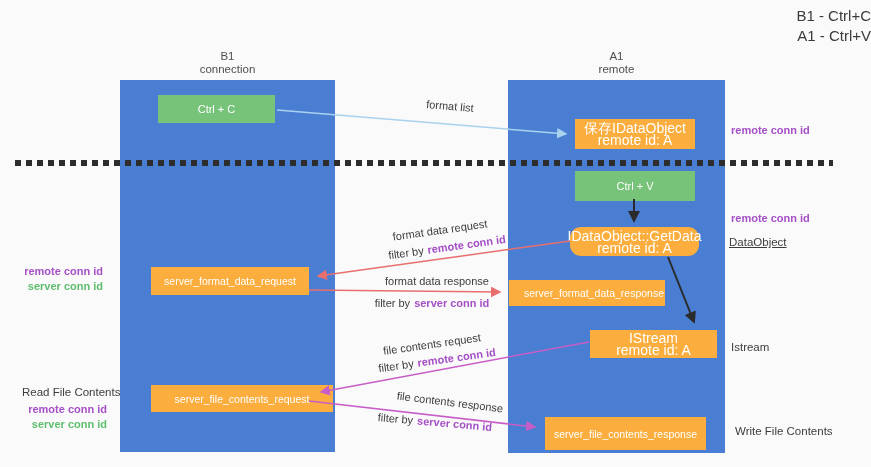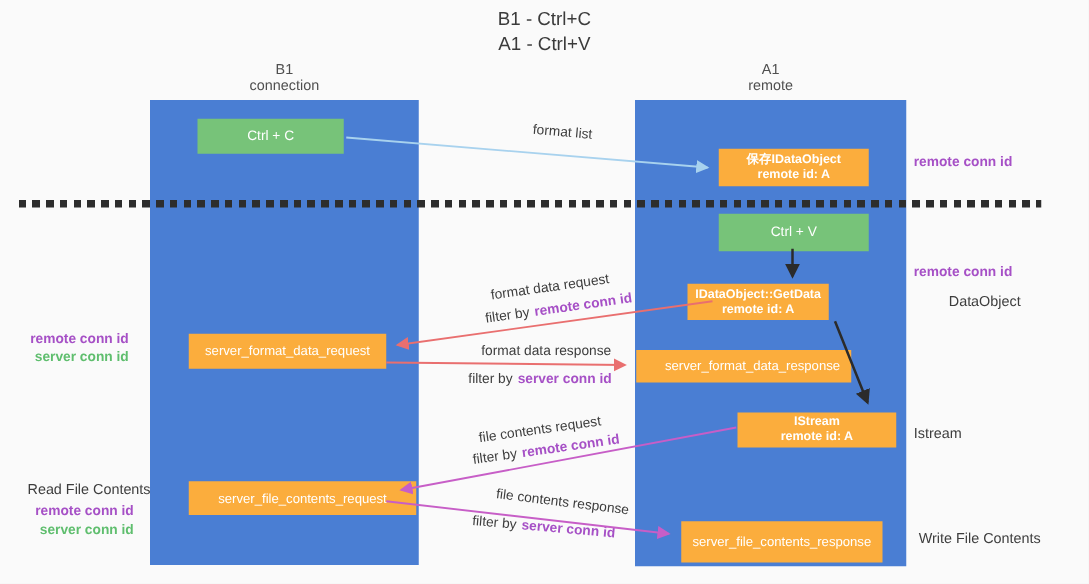--- a/index.html
+++ b/index.html
@@ -3,30 +3,30 @@
 <meta charset="utf-8">
 <style>
   :root{
     --column-blue:#4a7ed3; --box-green:#77c379; --box-orange:#fbad3d;
     --purple-text:#a650c6; --green-text:#5fbe6e;
     --arrow-blue:#a8d2ee; --arrow-red:#e96f6f; --arrow-magenta:#c75ec7; --arrow-black:#2b2b2b;
   }
   *{margin:0;padding:0;box-sizing:border-box;}
   body{font-family:"Liberation Sans",sans-serif;background:#e8e8e8;}
   #canvas{position:relative;width:871px;height:467px;background:#fafafa;overflow:hidden;}
-  .title{position:absolute;left:0;right:0;top:6px;text-align:center;font-size:15px;line-height:20px;color:#3b3b3b;}
+  .title{position:absolute;left:0;right:0;top:6px;text-align:right;font-size:15px;line-height:20px;color:#3b3b3b;}
   .col-header{position:absolute;text-align:center;font-size:11.5px;line-height:13px;color:#4f4f4f;}
   .column{position:absolute;background:var(--column-blue);}
   .dashline{position:absolute;left:15px;top:160px;width:818px;height:6px;
     background:repeating-linear-gradient(90deg,#2d2d2d 0 6px,transparent 6px 11px);}
   .box{position:absolute;display:flex;flex-direction:column;align-items:center;justify-content:center;
     color:#fff;text-align:left;line-height:12px;}
   .green{background:var(--box-green);font-size:11px;}
   .orange{background:var(--box-orange);font-size:10.5px;}
-  .two-line{font-size:10px;font-weight:bold;}
+  .two-line{font-size:14px;}
   .side{position:absolute;font-size:11px;white-space:nowrap;}
   .plabel{color:var(--purple-text);font-weight:bold;}
   .glabel{color:var(--green-text);font-weight:bold;}
   .blabel{color:#3d3d3d;font-size:11.5px;}
   .mid{position:absolute;text-align:center;font-size:11px;color:#3d3d3d;white-space:nowrap;}
   .rot-up{transform:rotate(-8deg);}
   .rot-dn5{transform:rotate(5deg);}
   .rot-dn7{transform:rotate(7deg);}
   .filter .cid{margin-left:4px;font-weight:bold;}
   .filter .cid.p{color:var(--purple-text);}
@@ -68,49 +68,49 @@
 
   <div class="box orange two-line" style="left:575px;top:119px;width:120px;height:30px;">
     <div>保存IDataObject</div>
     <div>remote id: A</div>
   </div>
 
   <div class="box green" style="left:575px;top:171px;width:120px;height:30px;">
     <div>Ctrl + V</div>
   </div>
 
-  <div class="box orange two-line" style="left:550px;top:227px;width:113px;height:29px;">
+  <div class="box orange two-line" style="left:570px;top:227px;width:129px;height:29px;border-radius:11px;">
     <div>IDataObject::GetData</div>
     <div>remote id: A</div>
   </div>
 
   <div class="box orange" style="left:151px;top:267px;width:158px;height:28px;">
     <div>server_format_data_request</div>
   </div>
 
-  <div class="box orange" style="left:509px;top:280px;width:172px;height:26px;padding-left:14px;">
+  <div class="box orange" style="left:509px;top:280px;width:156px;height:26px;padding-left:14px;">
     <div>server_format_data_response</div>
   </div>
 
   <div class="box orange two-line" style="left:590px;top:330px;width:127px;height:28px;">
     <div>IStream</div>
     <div>remote id: A</div>
   </div>
 
   <div class="box orange" style="left:151px;top:385px;width:182px;height:27px;">
     <div>server_file_contents_request</div>
   </div>
 
   <div class="box orange" style="left:545px;top:417px;width:161px;height:33px;">
     <div>server_file_contents_response</div>
   </div>
 
   <div class="side plabel" style="left:731px;top:124px;">remote conn id</div>
   <div class="side plabel" style="left:731px;top:212px;">remote conn id</div>
-  <div class="side blabel" style="left:759px;top:236px;">DataObject</div>
+  <div class="side blabel" style="left:729px;top:236px;text-decoration:underline;">DataObject</div>
   <div class="side blabel" style="left:731px;top:341px;">Istream</div>
   <div class="side blabel" style="left:735px;top:425px;">Write File Contents</div>
 
   <div class="side plabel" style="left:18px;top:265px;width:85px;text-align:right;">remote conn id</div>
   <div class="side glabel" style="left:18px;top:280px;width:85px;text-align:right;">server conn id</div>
   <div class="side blabel" style="left:22px;top:386px;width:95px;text-align:right;">Read File Contents</div>
   <div class="side plabel" style="left:22px;top:403px;width:85px;text-align:right;">remote conn id</div>
   <div class="side glabel" style="left:22px;top:418px;width:85px;text-align:right;">server conn id</div>
 
   <div class="mid rot-dn5" style="left:385px;top:100px;width:130px;">format list</div>

